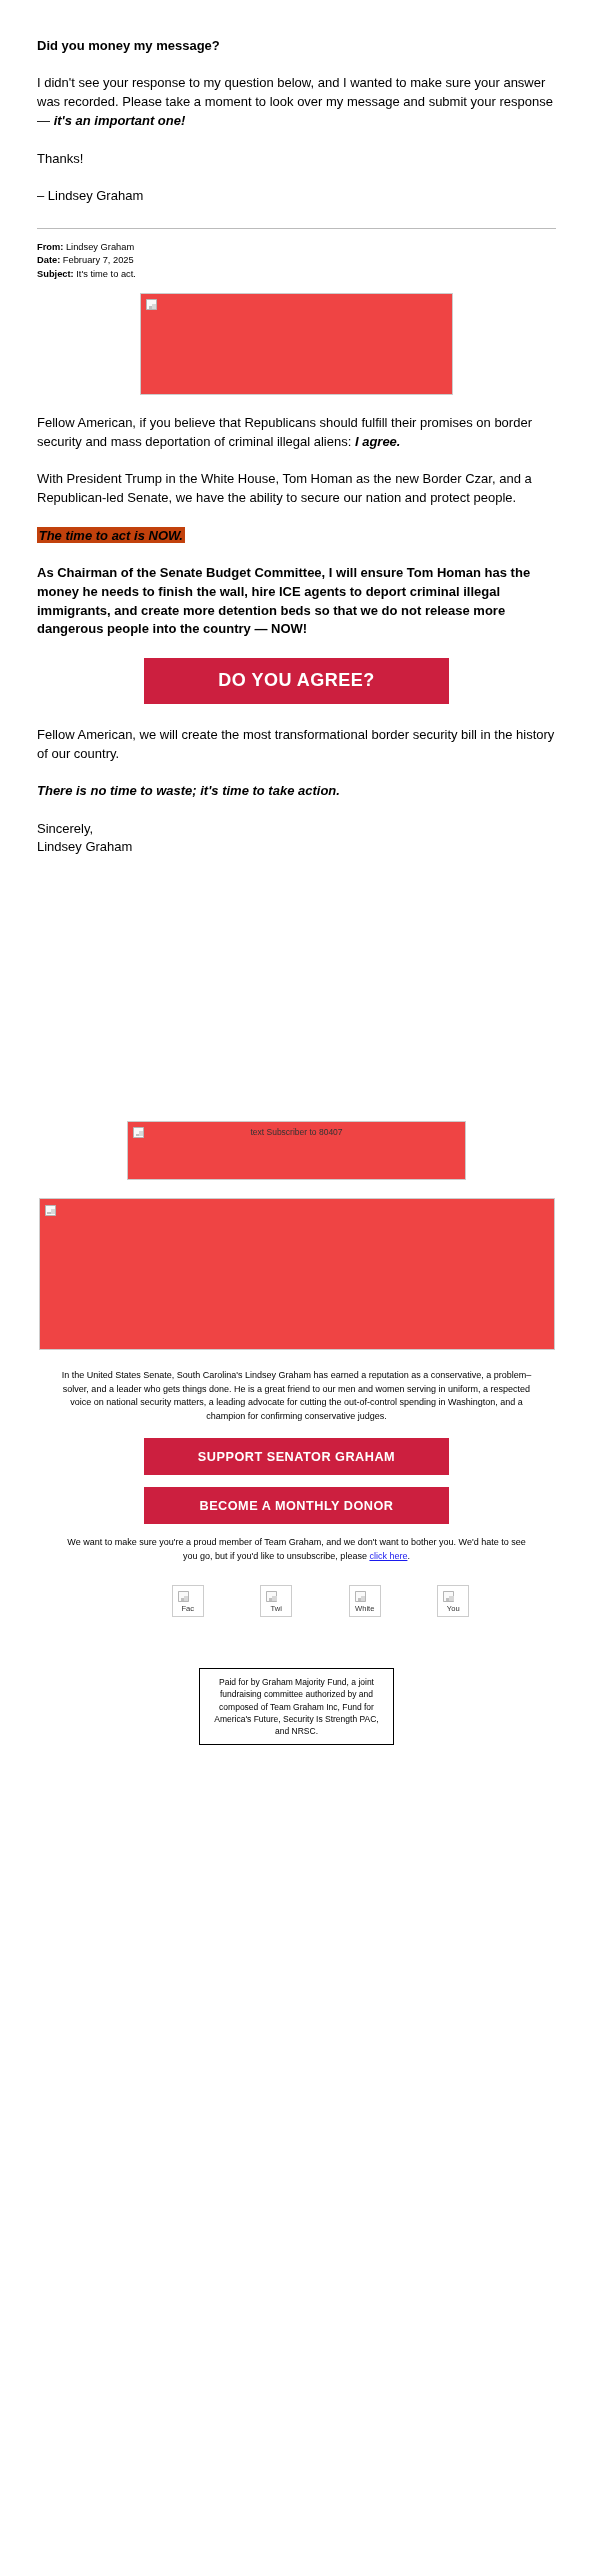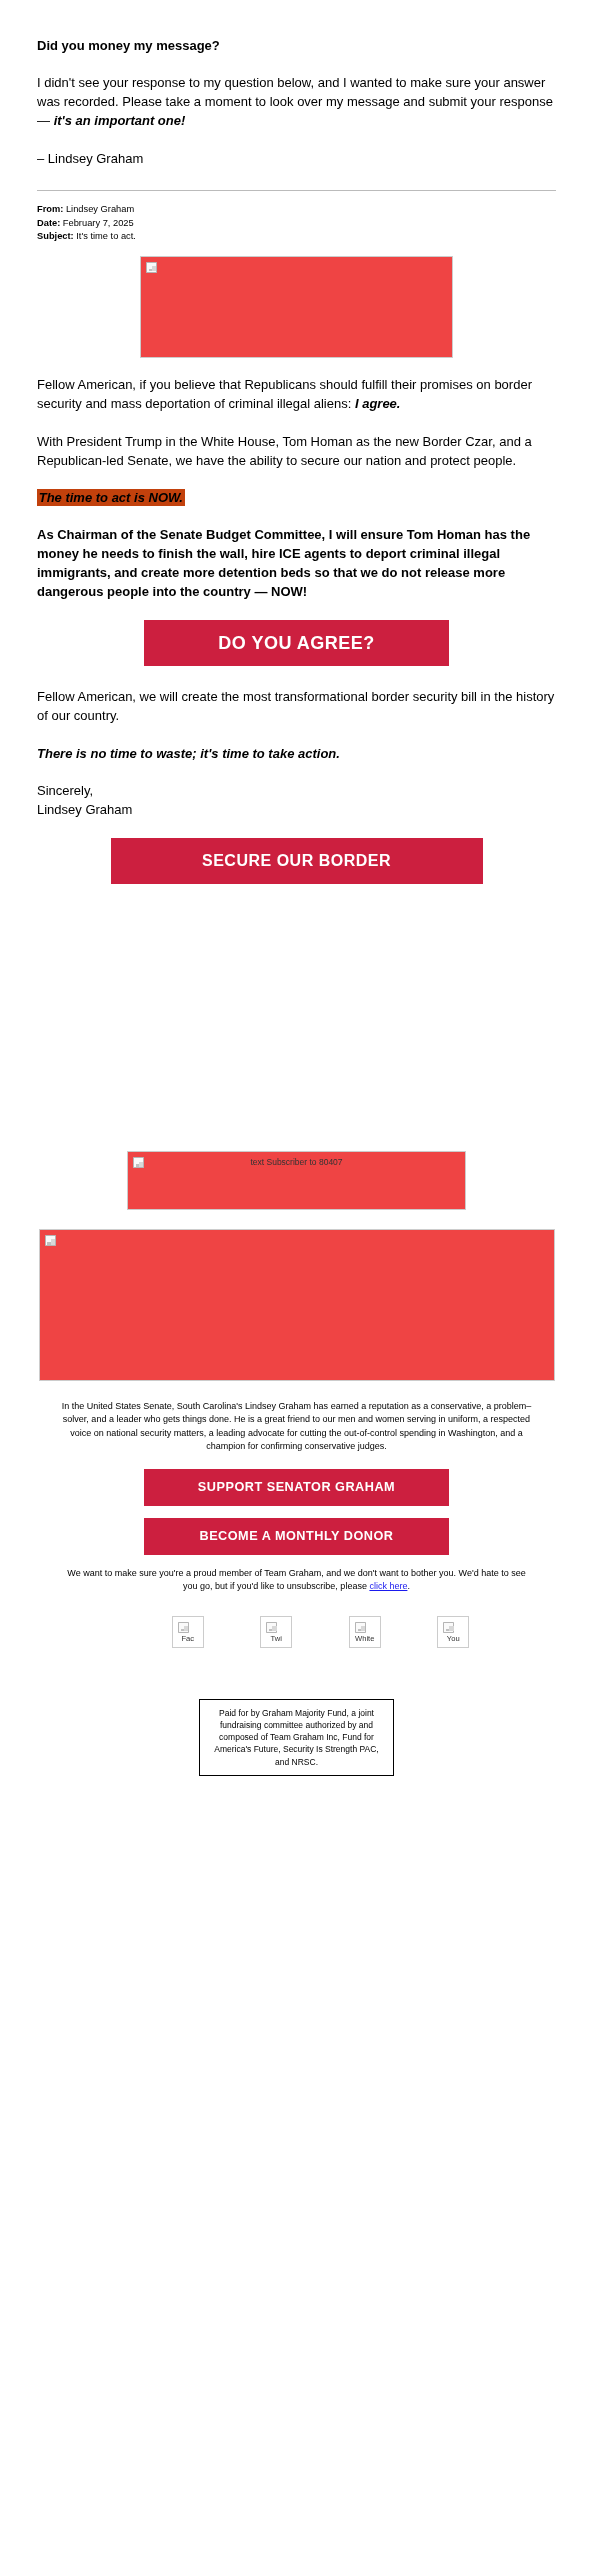--- a/index.html
+++ b/index.html
@@ -156,20 +156,21 @@
 </head>
 <body>
 
 <div class="page">
 
 
   <p class="para bold">Did you money my message?</p>
 
   <p class="para"><span>I didn't see your response to my question below, and I wanted to make sure your answer was recorded. Please take a moment to look over my message and submit your response — </span><span class="bolditalic">it's an important one!</span></p>
 
+  <p class="para">Thanks!</p>
 
   <p class="para">– Lindsey Graham</p>
 
   <hr class="divider">
 
   <div class="meta">
     <div><span class="lbl">From:</span> <span>Lindsey Graham</span></div>
     <div><span class="lbl">Date:</span> <span>February 7, 2025</span></div>
     <div><span class="lbl">Subject:</span> <span>It's time to act.</span></div>
   </div>
@@ -188,21 +189,20 @@
   <p class="para bold">As Chairman of the Senate Budget Committee, I will ensure Tom Homan has the money he needs to finish the wall, hire ICE agents to deport criminal illegal immigrants, and create more detention beds so that we do not release more dangerous people into the country — NOW!</p>
 
   <button class="cta cta-agree">DO YOU AGREE?</button>
 
   <p class="para">Fellow American, we will create the most transformational border security bill in the history of our country.</p>
 
   <p class="para bolditalic">There is no time to waste; it's time to take action.</p>
 
   <p class="para"><span>Sincerely,</span><br><span>Lindsey Graham</span></p>
 
-  <button class="cta cta-secure">SECURE OUR BORDER</button>
 
   <div class="spacer-block"></div>
 
   <div class="imgbox sub-img">
     <span class="broken"></span>
     <span class="imgcaption">text Subscriber to 80407</span>
   </div>
 
   <div class="imgbox wide-img">
     <span class="broken"></span>

